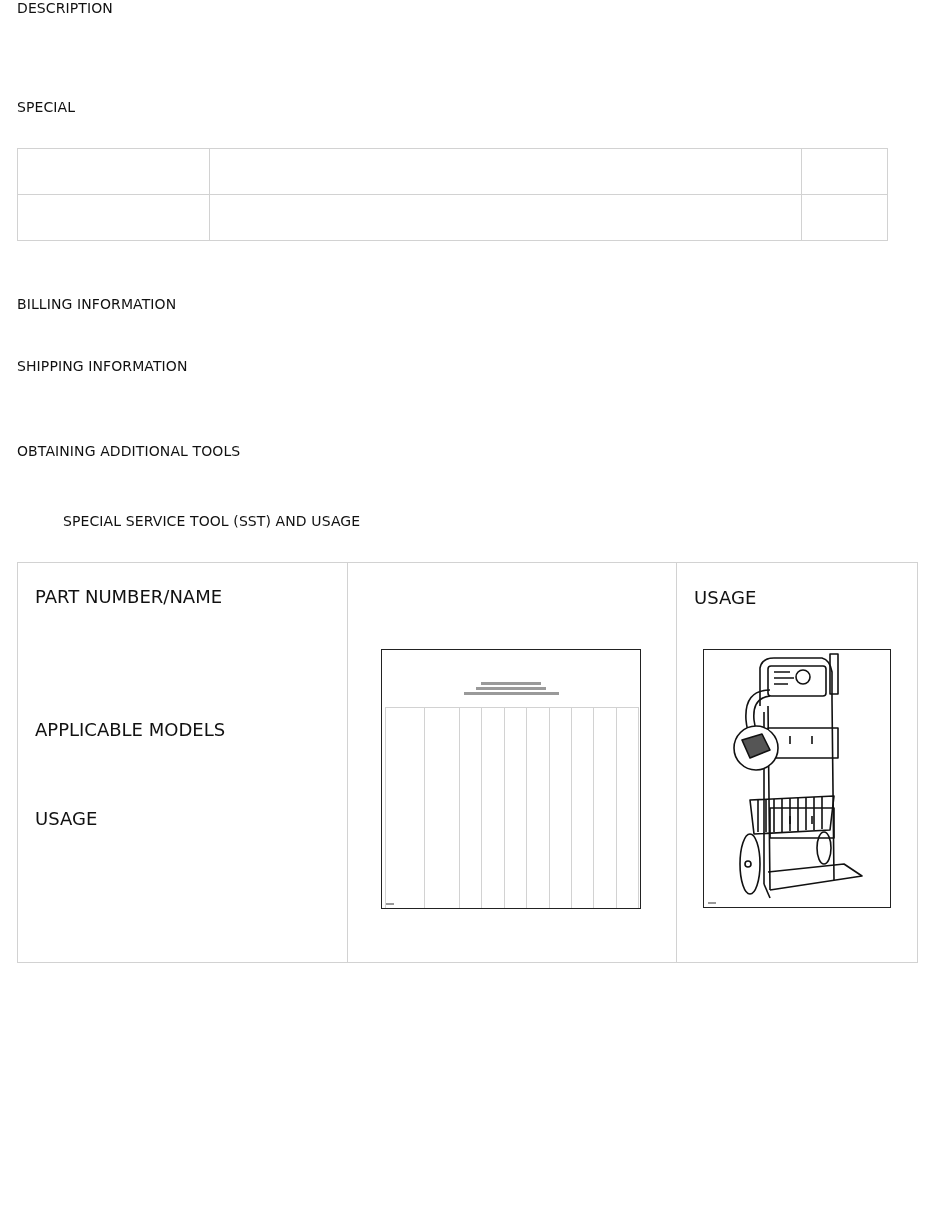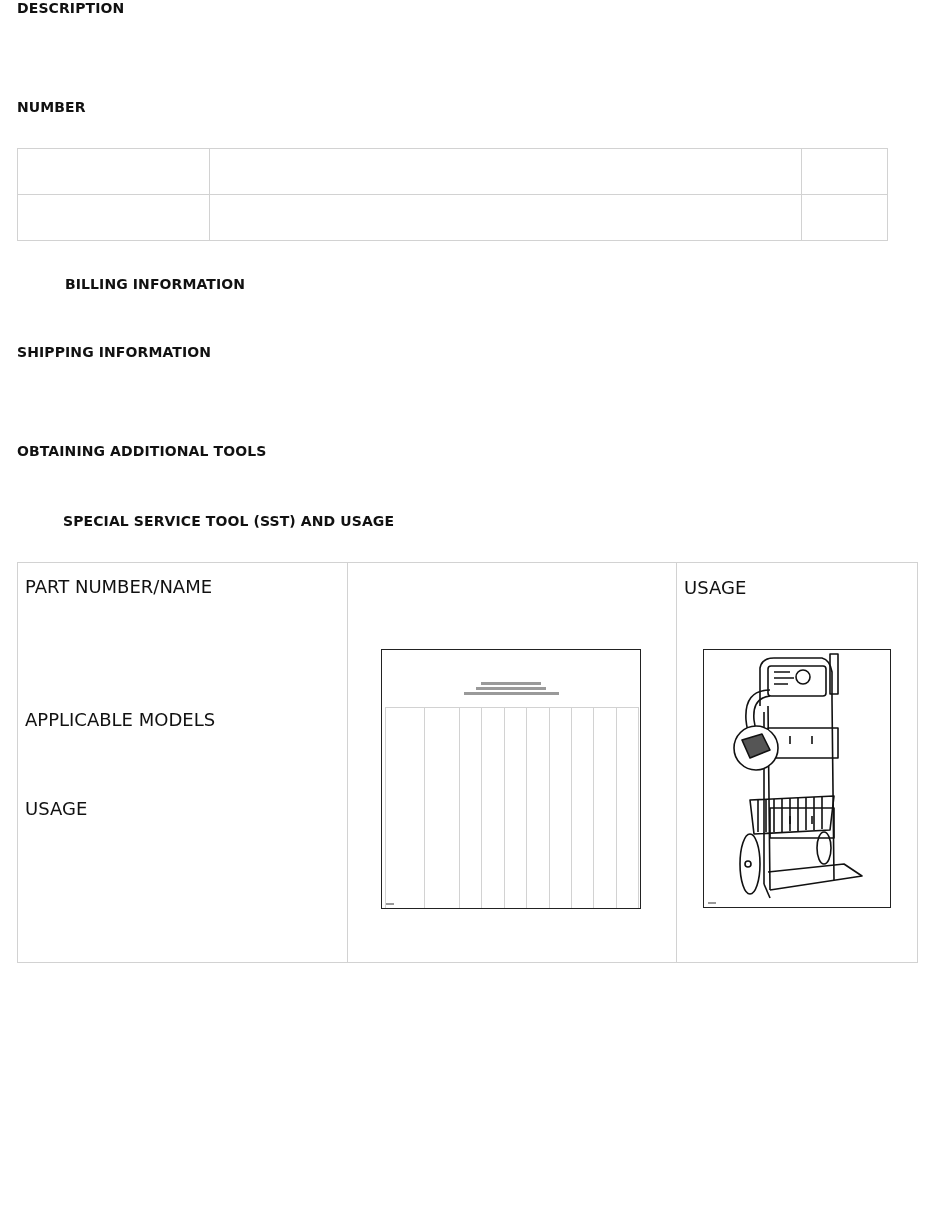--- a/index.html
+++ b/index.html
@@ -2,67 +2,67 @@
 <html><head>
 <meta charset="utf-8">
 <style>
   html, body { margin: 0; padding: 0; background: #ffffff; }
   body {
     width: 935px; height: 1210px; position: relative; overflow: hidden;
     font-family: "DejaVu Sans", "Liberation Sans", sans-serif; color: #111;
   }
   .heading {
     position: absolute; left: 17px; font-size: 14px; letter-spacing: 0.1px;
-    margin: 0; font-weight: bold; line-height: 16px;
+    margin: 0; font-weight: normal; line-height: 16px;
   }
   table.grid { position: absolute; border-collapse: collapse; }
   table.grid td { border: 1px solid #d2d2d2; padding: 0; vertical-align: top; }
 
   #pricing { left: 17px; top: 148px; width: 871px; }
   #pricing td { height: 45px; }
 
   #sst { left: 17px; top: 562px; width: 901px; height: 401px; }
   #sst td { height: 399px; position: relative; }
   .cell-label {
-    position: absolute; left: 1px; font-size: 18px; line-height: 20px; margin: 6px;
+    position: absolute; left: 1px; font-size: 18px; line-height: 20px; margin: 16px;
     font-weight: normal; color: #111;
   }
   .figure {
     position: absolute; border: 1px solid #222; background: #fff; overflow: hidden;
   }
   .chart-title { position: absolute; left: 0; right: 0; top: 30px; text-align: center; }
   .chart-title div { height: 3px; margin: 2px auto; background: #9a9a9a; }
   .mini-table { position: absolute; left: 3px; top: 57px; width: 254px; border-collapse: collapse; }
   .mini-table td { border: 1px solid #333; height: 7px; padding: 0; }
   .mini-table tr.hdr td { height: 17px; }
   .fig-note { position: absolute; left: 4px; bottom: 3px; width: 8px; height: 2px; background: #999; }
 </style>
 </head>
 <body>
 
 <h2 class="heading" style="top:0px;">DESCRIPTION</h2>
-<h2 class="heading" style="top:99px;">NUMBER</h2>
+<h2 class="heading" style="top:99px;">SPECIAL</h2>
 
 <table class="grid" id="pricing">
   <tbody>
       <tr>
     <td style="width:191px;"></td>
     <td style="width:591px;"></td>
     <td></td>
   </tr>
   <tr>
     <td></td>
     <td></td>
     <td></td>
   </tr>
 </tbody>
   </table>
 
-<h2 class="heading" style="top:276px;margin-left:48px;">BILLING INFORMATION</h2>
-<h2 class="heading" style="top:344px;">SHIPPING INFORMATION</h2>
+<h2 class="heading" style="top:296px;">BILLING INFORMATION</h2>
+<h2 class="heading" style="top:358px;">SHIPPING INFORMATION</h2>
 <h2 class="heading" style="top:436px;margin-top:7px;">OBTAINING ADDITIONAL TOOLS</h2>
 <h2 class="heading" style="top:513px;margin-left:46px;">SPECIAL SERVICE TOOL (SST) AND USAGE</h2>
 
 <table class="grid" id="sst">
   <tbody>
       <tr>
     <td style="width:329px;">
       <h3 class="cell-label" style="top:8px;">PART NUMBER/NAME</h3>
       <h3 class="cell-label" style="top:141px;">APPLICABLE MODELS</h3>
       <h3 class="cell-label" style="top:230px;">USAGE</h3>

